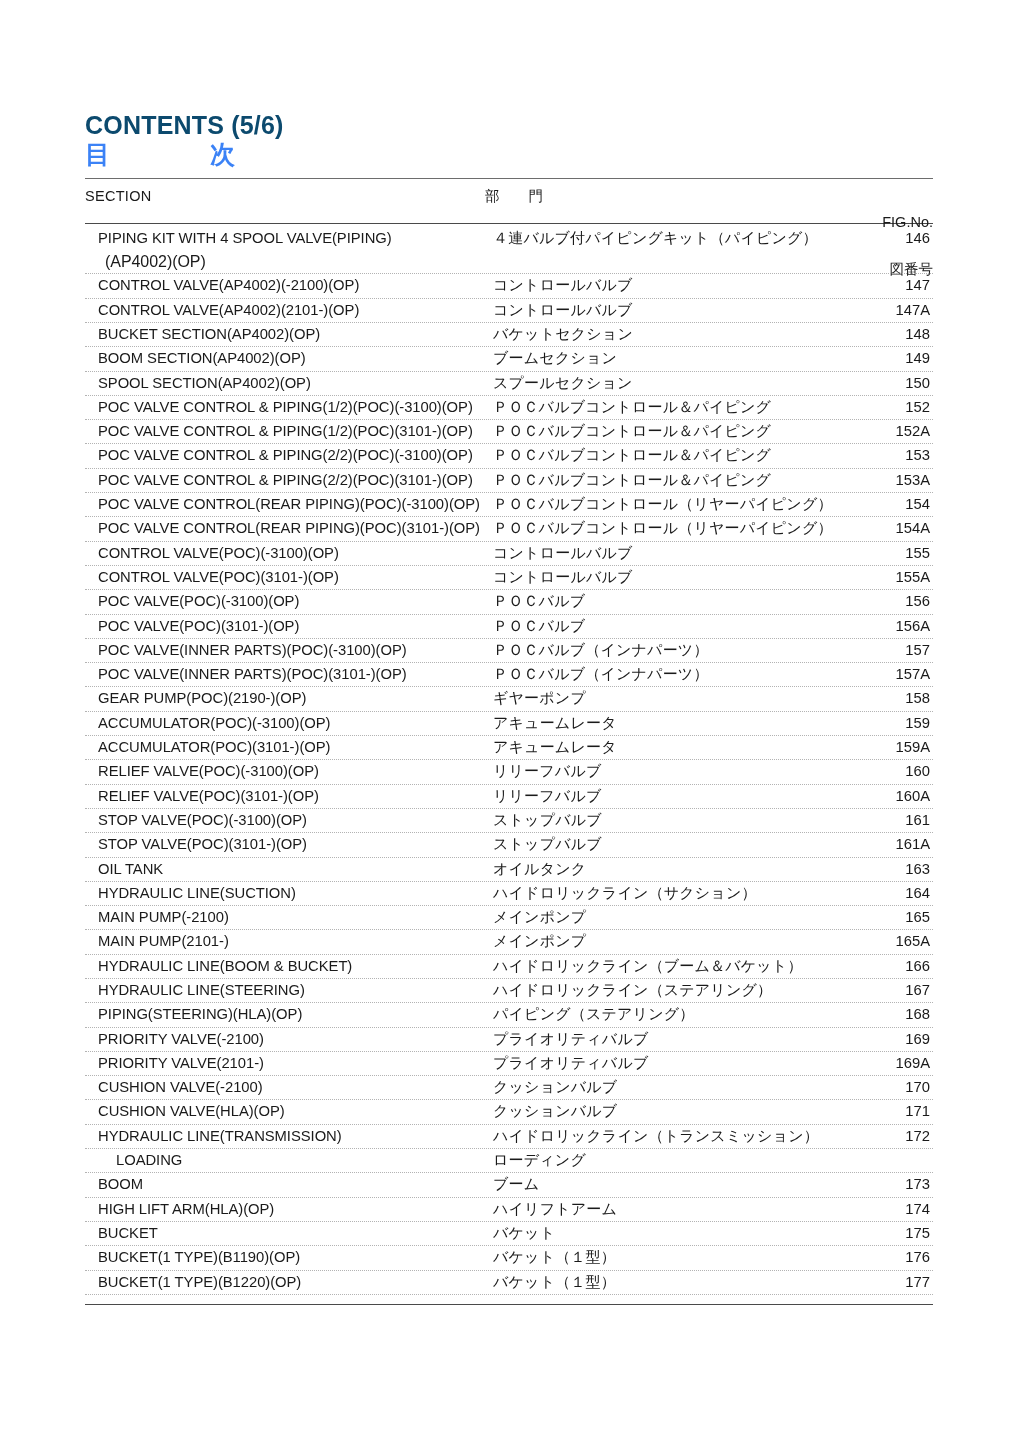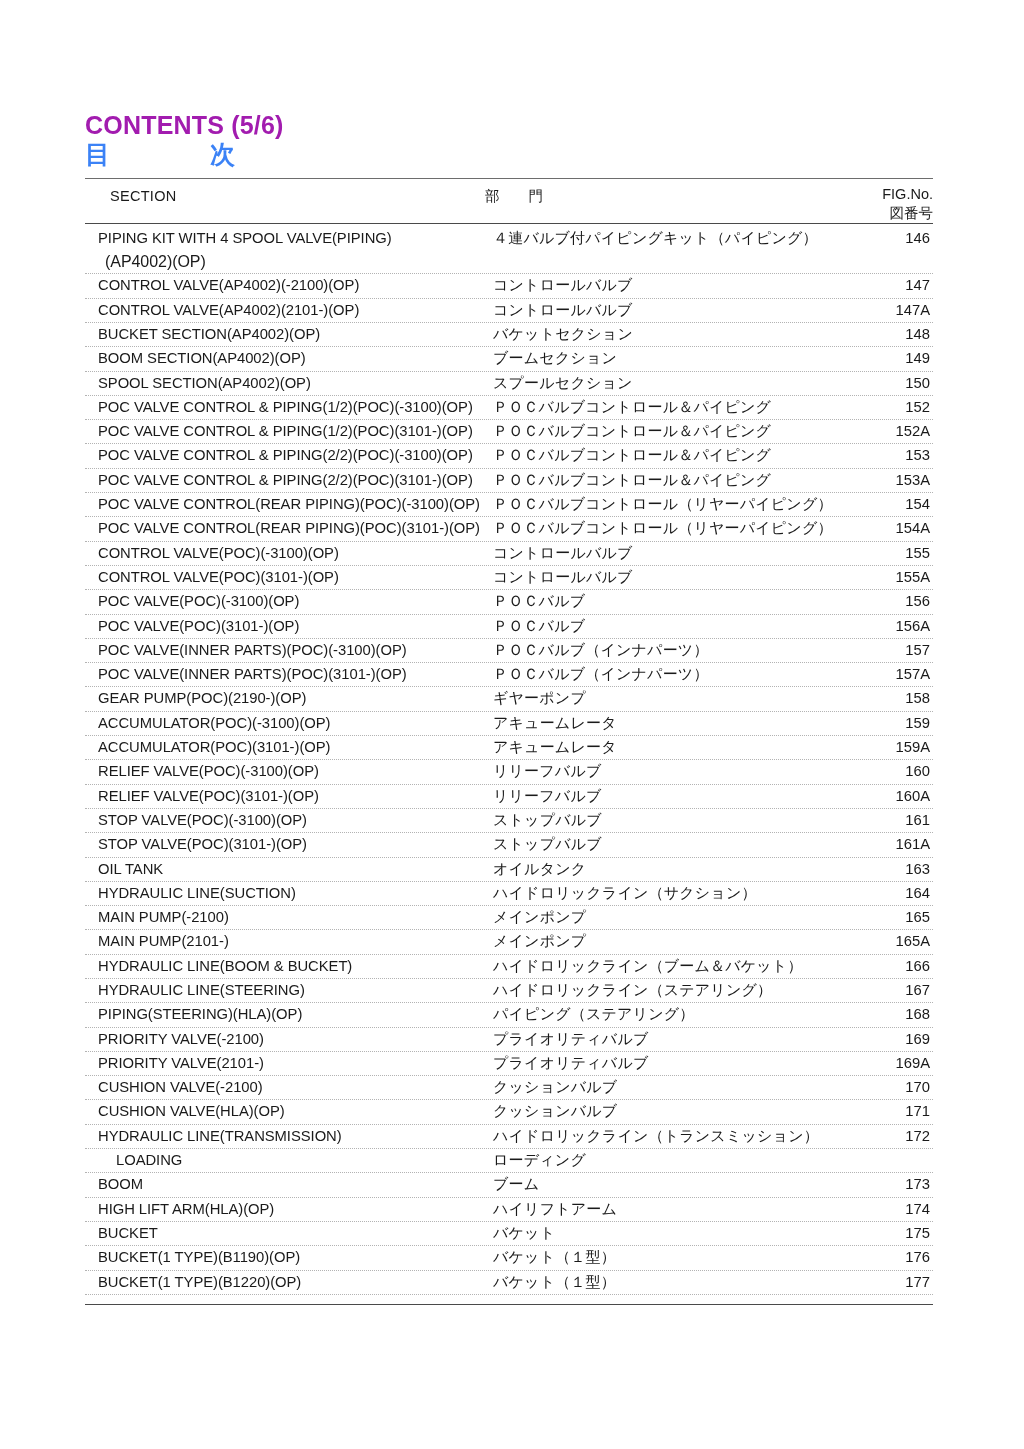--- a/index.html
+++ b/index.html
@@ -27,21 +27,21 @@
     top: 112px;
     width: 848px;
   }
 
   
   .title-en {
     font-size: 25px;
     font-weight: bold;
     letter-spacing: 0.2px;
     line-height: 1.05;
-    color: #a21caf;
+    color: #0c4a6e;
     white-space: nowrap;
   }
   .title-jp {
     font-size: 25px;
     font-weight: bold;
     line-height: 1.15;
     margin-top: 2px;
     color: #3b82f6;
     white-space: pre;
   }
@@ -56,40 +56,39 @@
     position: relative;
     height: 44px;
   }
   .colhead .ch-section {
     position: absolute;
     left: 0;
     top: 9px;
     font-size: 14.5px;
     letter-spacing: 0.3px;
     white-space: nowrap;
-    margin-left: 25px;
   }
   .colhead .ch-jp {
     position: absolute;
     left: 400px;
     top: 8px;
     font-size: 14.5px;
     white-space: pre;
   }
   .colhead .ch-fig {
     position: absolute;
     right: 0;
     top: 6px;
     width: 110px;
     text-align: right;
     font-size: 14.5px;
     line-height: 1.32;
     white-space: nowrap;
   }
-  .colhead .ch-fig span { display: block; }
+  .colhead .ch-fig span { display: block; margin-top: 28px; }
 
   .rule-head {
     border-top: 1.5px solid #4a4a4a;
   }
 
   
   .tbody {
     padding-top: 3px;
   }
   .row {

